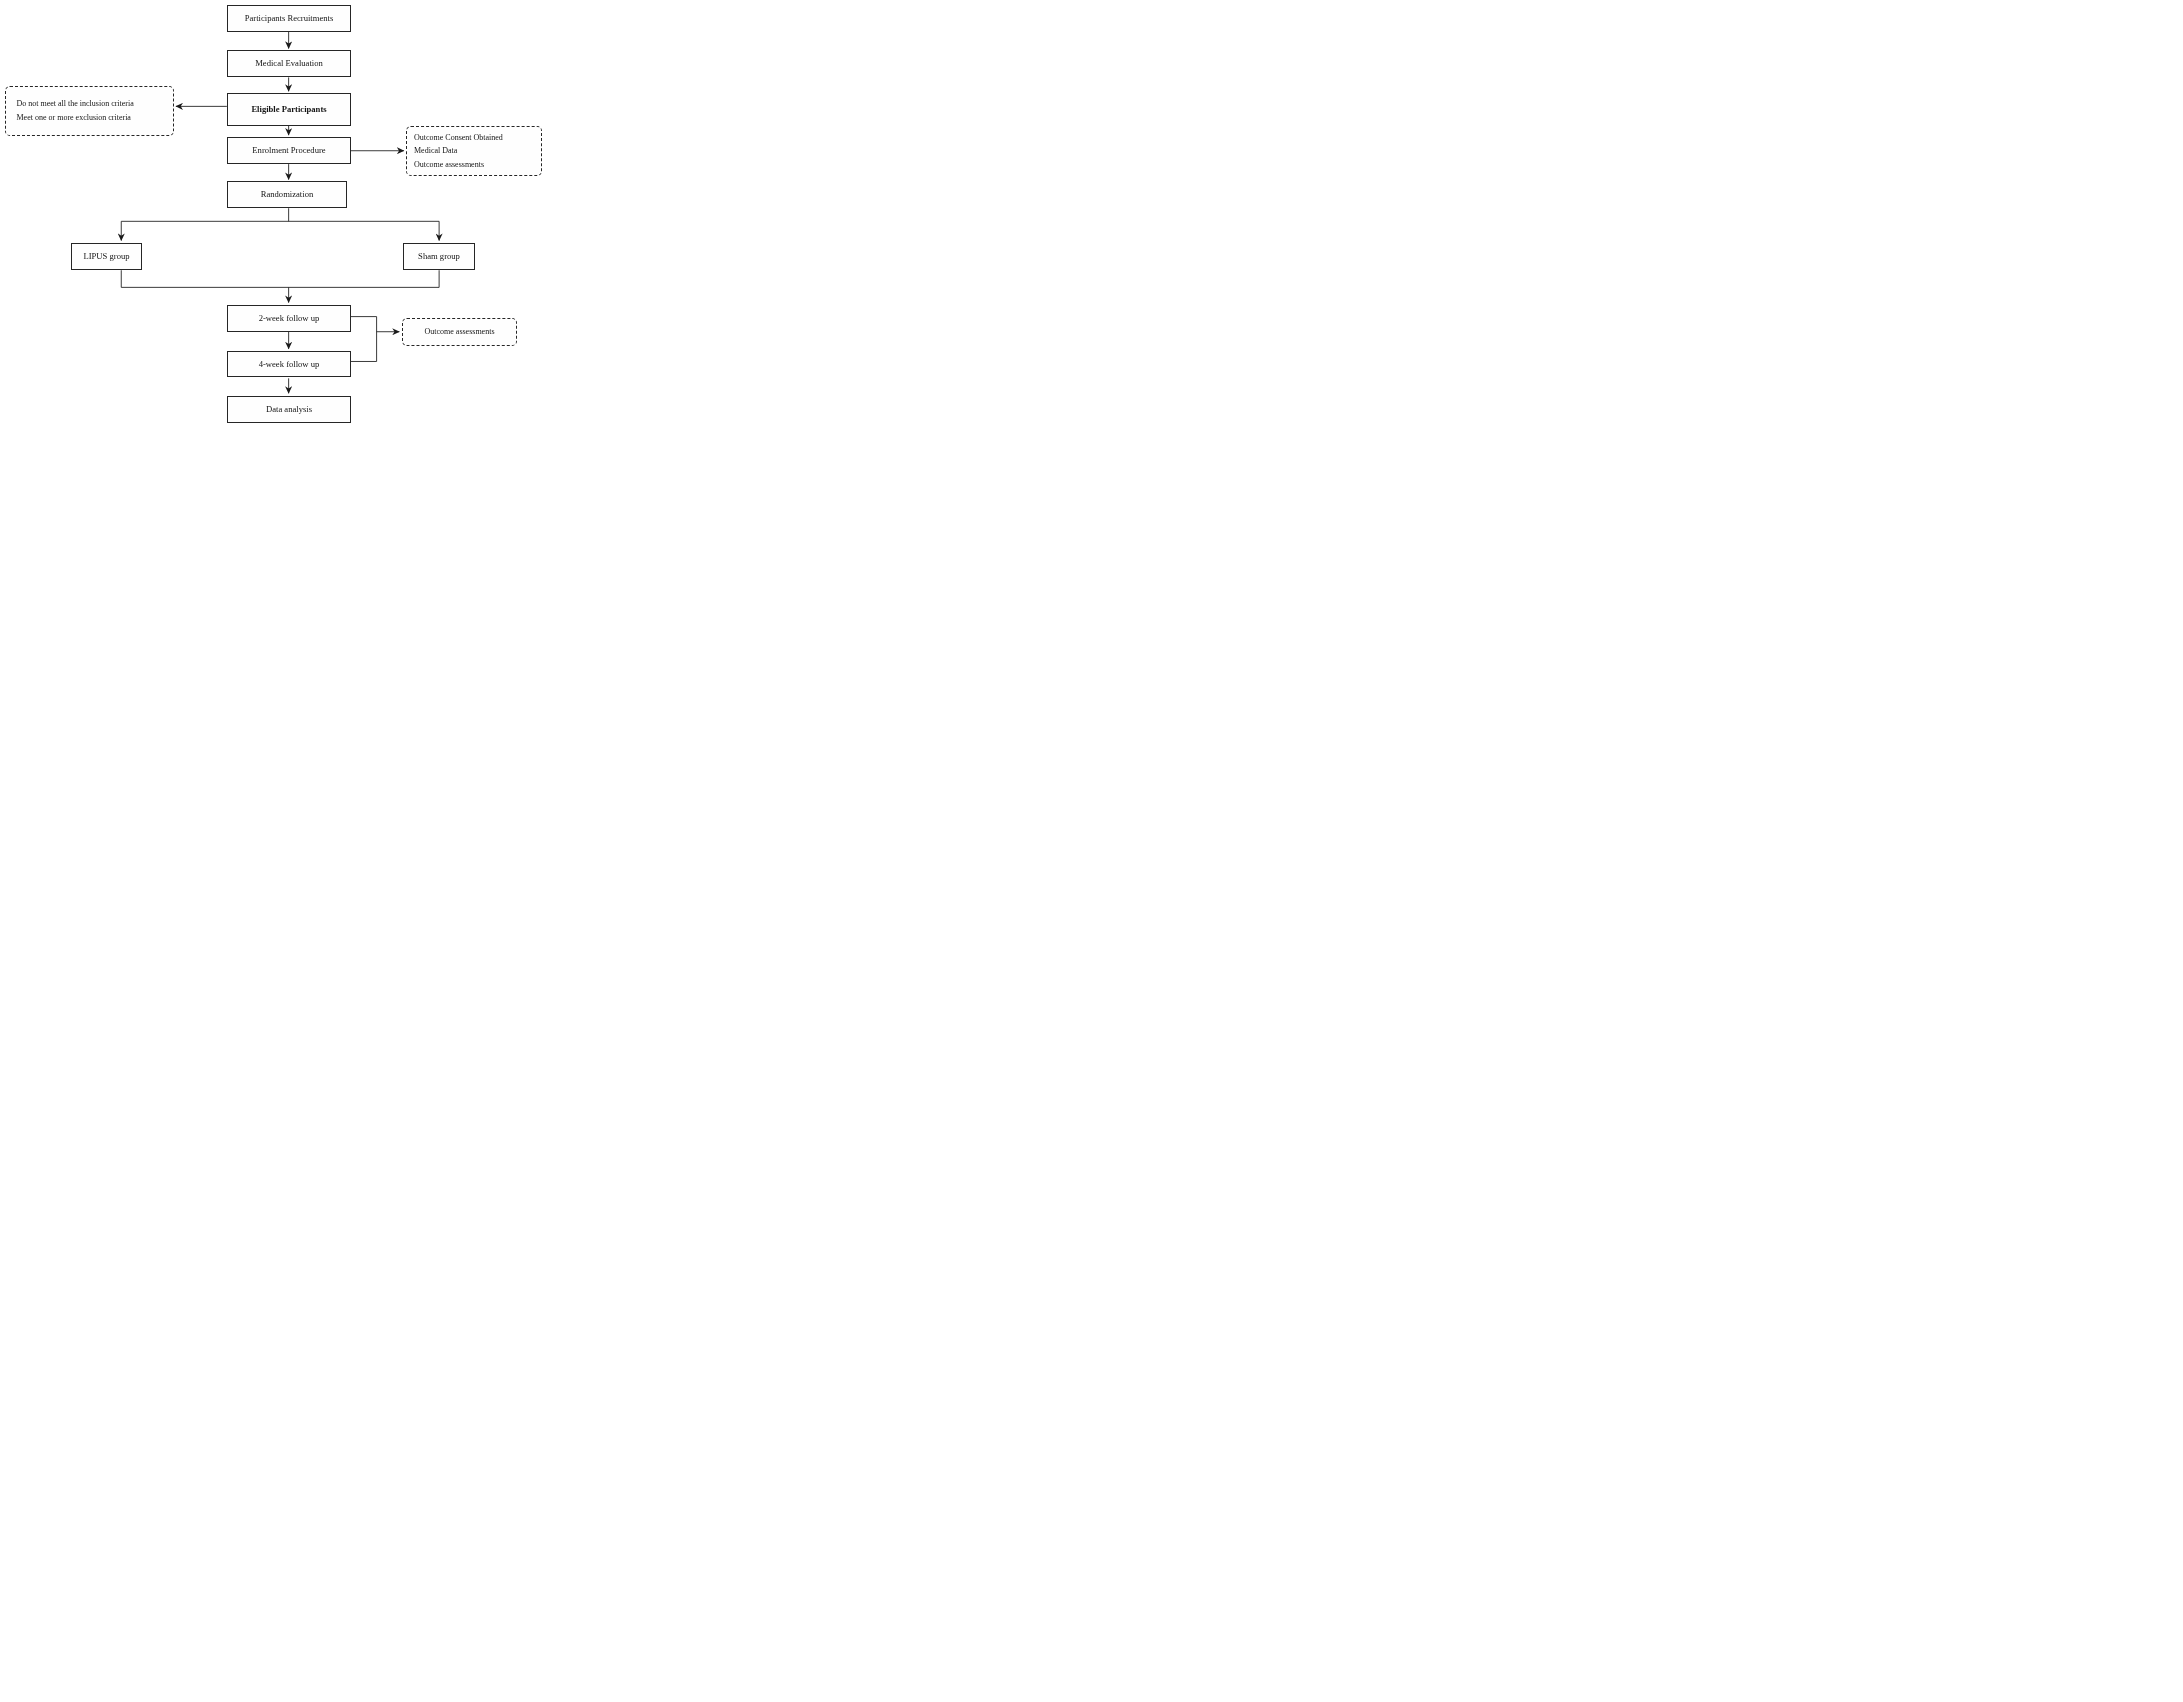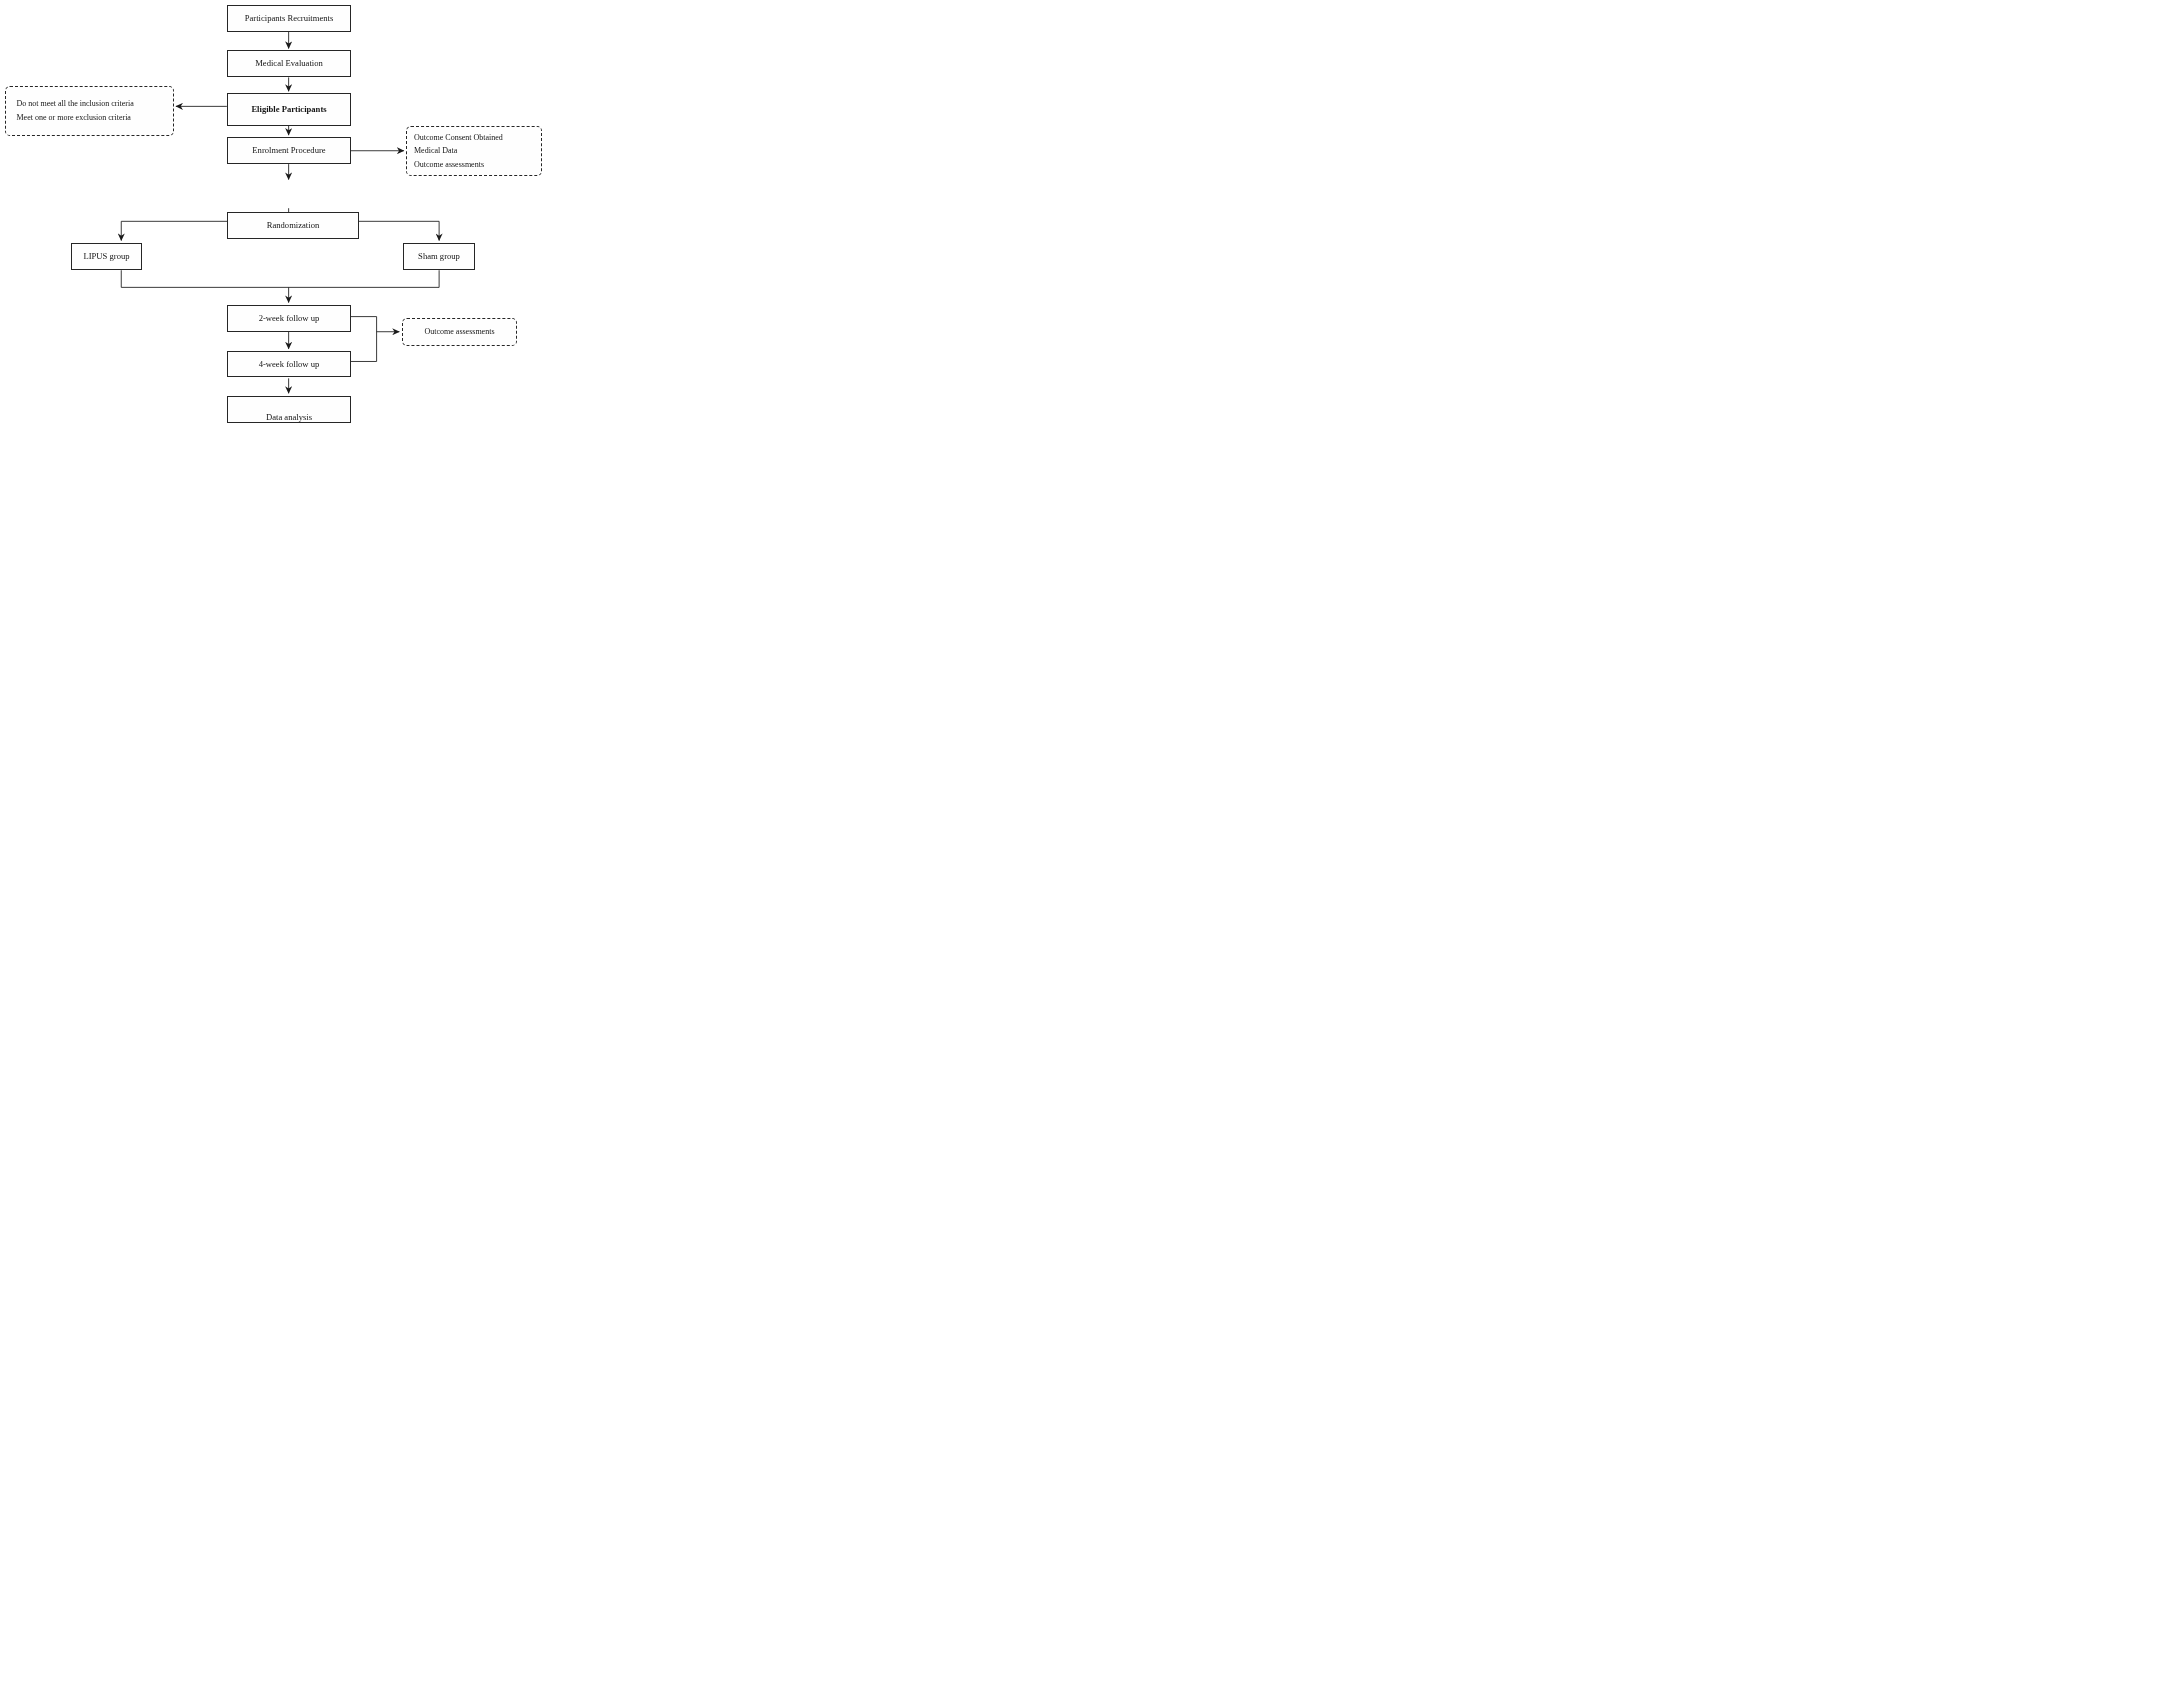--- a/index.html
+++ b/index.html
@@ -104,41 +104,41 @@
   </div>
 
   <div class="node" style="left:227px; top:93px; width:124px; height:33px;font-weight:bold;">
     <span>Eligible Participants</span>
   </div>
 
   <div class="node" style="left:227px; top:137px; width:124px; height:27px;">
     <span>Enrolment Procedure</span>
   </div>
 
-  <div class="node" style="left:227px; top:181px; width:132px; height:27px;margin-top:31px;">
+  <div class="node" style="left:227px; top:181px; width:120px; height:27px;">
     <span>Randomization</span>
   </div>
 
   <div class="node" style="left:71px; top:243px; width:71px; height:27px;">
     <span>LIPUS group</span>
   </div>
 
   <div class="node" style="left:403px; top:243px; width:72px; height:27px;">
     <span>Sham group</span>
   </div>
 
   <div class="node" style="left:227px; top:305px; width:124px; height:27px;">
     <span>2-week follow up</span>
   </div>
 
   <div class="node" style="left:227px; top:351px; width:124px; height:26px;">
     <span>4-week follow up</span>
   </div>
 
-  <div class="node" style="left:227px; top:396px; width:124px; height:27px;align-items:flex-end;">
+  <div class="node" style="left:227px; top:396px; width:124px; height:27px;">
     <span>Data analysis</span>
   </div>
 
   <div class="note note-exclusion">
     <span class="note-line">Do not meet all the inclusion criteria</span>
     <span class="note-line">Meet one or more exclusion criteria</span>
   </div>
 
   <div class="note note-enrolment">
     <span class="note-line">Outcome Consent Obtained</span>

